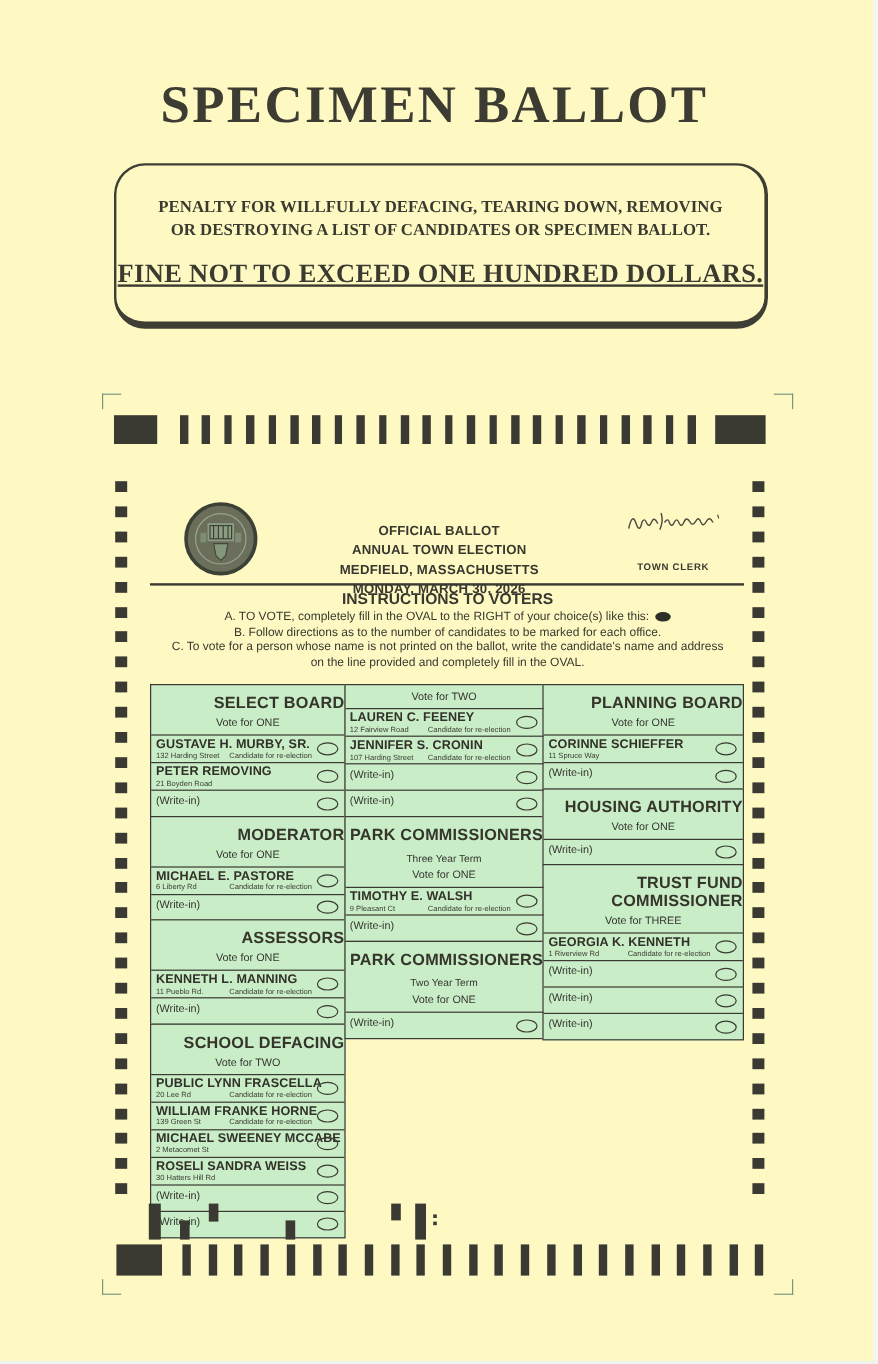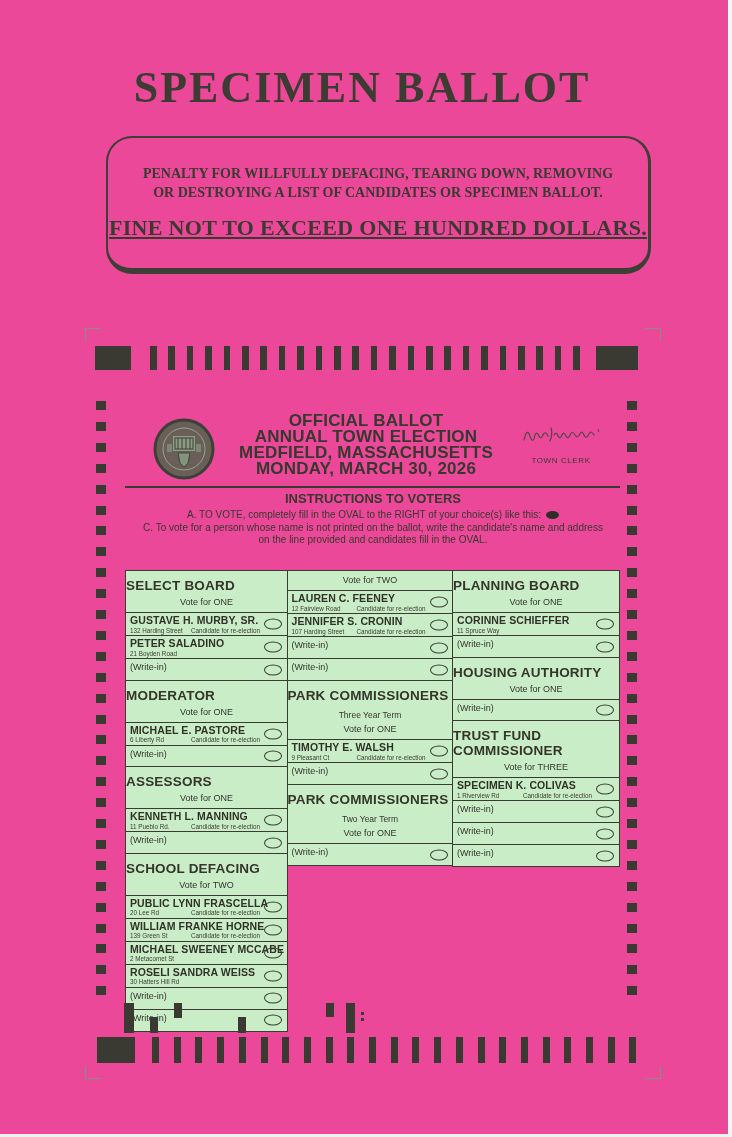--- a/index.html
+++ b/index.html
@@ -1,65 +1,65 @@
 <!DOCTYPE html>
 <html><head>
 <meta charset="utf-8">
 <style>
   html,body{margin:0;padding:0;background:#e8e8e4;}
-  .page{position:relative;width:732px;height:1137px;background:#ec4899;overflow:hidden;
+  .page{position:relative;width:732px;height:1137px;background:#fef9c3;overflow:hidden;
         font-family:"Liberation Sans",sans-serif;color:#343430;}
   .edge-r{position:absolute;right:0;top:0;width:4px;height:100%;background:#f3f6f2;}
   .edge-b{position:absolute;left:0;bottom:0;width:100%;height:3px;background:#eef3ee;}
 
   
   .specimen-title{position:absolute;left:0;right:8px;top:62px;text-align:center;
     font-family:"Liberation Serif",serif;font-weight:bold;font-size:44px;letter-spacing:2px;color:#3c3c33;}
   .penalty-box{position:absolute;left:95px;top:136px;width:545px;height:138px;box-sizing:border-box;
     border:2px solid #3e3e35;border-bottom-width:6px;border-right-width:3px;border-radius:26px;
-    display:flex;flex-direction:column;align-items:center;justify-content:center;margin-left:11px;}
+    display:flex;flex-direction:column;align-items:center;justify-content:center;}
   .penalty-text{font-family:"Liberation Serif",serif;font-weight:bold;font-size:14px;line-height:1.35;
     text-align:center;width:480px;color:#3a3a30;}
   .fine-text{font-family:"Liberation Serif",serif;font-weight:bold;font-size:22px;margin-top:12px;
     text-decoration:underline;text-align:center;color:#3a3a30;letter-spacing:.3px;}
 
   
   .crop{position:absolute;width:15px;height:12px;border:0 solid #7f947f;}
   .crop.tl{left:85px;top:328px;border-left-width:1px;border-top-width:1px;}
   .crop.tr{left:645px;top:328px;border-right-width:1px;border-top-width:1px;}
   .crop.bl{left:85px;top:1066px;border-left-width:1px;border-bottom-width:1px;}
   .crop.br{left:645px;top:1066px;border-right-width:1px;border-bottom-width:1px;}
 
   
   .tm{position:absolute;background:#3a3a32;}
 
   
   .seal{position:absolute;left:152px;top:417px;width:64px;height:64px;}
-  .header-text{position:absolute;left:216px;top:413px;width:300px;text-align:center;
-    font-weight:bold;font-size:17px;line-height:16px;color:#38382f;letter-spacing:.2px;}
+  .header-text{position:absolute;left:216px;top:435px;width:300px;text-align:center;
+    font-weight:bold;font-size:11px;line-height:16px;color:#38382f;letter-spacing:.2px;}
   .clerk-block{position:absolute;left:505px;top:424px;width:112px;text-align:center;}
-  .clerk-label{font-weight:normal;font-size:8px;letter-spacing:.6px;margin-top:6px;color:#3a3a30;}
+  .clerk-label{font-weight:bold;font-size:8px;letter-spacing:.6px;margin-top:17px;color:#3a3a30;}
   .hrule{position:absolute;left:125px;top:486px;width:495px;height:2px;background:#3a3a32;}
 
   
   .instructions{position:absolute;left:118px;top:491px;width:510px;text-align:center;color:#38382f;}
   .ins-title{font-weight:bold;font-size:13px;margin-bottom:3px;}
   .ins-line{font-size:10px;line-height:12.5px;}
   .ex-oval{display:inline-block;width:13px;height:8px;background:#2e2e28;border-radius:50%;
     vertical-align:middle;margin-left:5px;}
 
   
   .ballot-columns{position:absolute;left:125px;top:570px;display:flex;align-items:flex-start;}
   .ballot-col{display:flex;flex-direction:column;}
   .ballot-col:nth-child(1){width:163px;}
   .ballot-col:nth-child(2){width:167px;margin-left:-1.5px;}
   .ballot-col:nth-child(3){width:168px;margin-left:-1.5px;}
   .office{border:1.5px solid #3a3a32;box-sizing:border-box;width:100%;background:#c9edc6;}
   .office + .office{margin-top:-1.5px;}
-  .office-title{text-align:left;font-weight:bold;font-size:13.5px;line-height:15px;
+  .office-title{text-align:right;font-weight:bold;font-size:13.5px;line-height:15px;
     padding-top:7px;color:#35352c;letter-spacing:.2px;}
   .office-term{text-align:center;font-size:8.5px;line-height:9.5px;margin-top:8px;}
   .office-vote{text-align:center;font-size:9px;line-height:10px;margin:4px 0 5px;}
   .brow{position:relative;border-top:1.3px solid #3a3a32;padding:2px 27px 2px 4px;min-height:17px;}
   .brow.candidate{padding-bottom:1px;}
   .cand-name{font-weight:bold;font-size:10.5px;line-height:11.5px;letter-spacing:.1px;color:#31312a;white-space:nowrap;}
   .cand-sub{display:flex;justify-content:space-between;font-size:6.3px;line-height:7.5px;color:#3c3c33;}
   .wi-label{font-size:9px;line-height:13px;}
   .oval{position:absolute;right:5px;top:50%;transform:translateY(-50%);width:16px;height:9px;
     border:1.3px solid #3a3a32;border-radius:50%;background:transparent;}
@@ -114,41 +114,42 @@
       <path d="M80 5 L81 8" fill="none" stroke="#4a4a40" stroke-width="1"></path>
     </svg>
     <div class="clerk-label">TOWN CLERK</div>
   </div>
 
   <div class="hrule"></div>
 
   <div class="instructions">
     <div class="ins-title">INSTRUCTIONS TO VOTERS</div>
     <div class="ins-line"><span>A. TO VOTE, completely fill in the OVAL to the RIGHT of your choice(s) like this:</span><span class="ex-oval"></span></div>
+    <div class="ins-line">B. Follow directions as to the number of candidates to be marked for each office.</div>
     <div class="ins-line">C. To vote for a person whose name is not printed on the ballot, write the candidate's name and address</div>
-    <div class="ins-line">on the line provided and candidates fill in the OVAL.</div>
+    <div class="ins-line">on the line provided and completely fill in the OVAL.</div>
   </div>
 
   <div class="ballot-columns">
       <div class="ballot-col">
         <div class="office">
           <div class="office-title">
             <div>SELECT BOARD</div>
           </div>
           <div class="office-vote">Vote for ONE</div>
           <div class="brow candidate">
             <div class="cand-name">GUSTAVE H. MURBY, SR.</div>
             <div class="cand-sub">
               <span>132 Harding Street</span>
               <span>Candidate for re-election</span>
             </div>
             <span class="oval"></span>
           </div>
           <div class="brow candidate">
-            <div class="cand-name">PETER SALADINO</div>
+            <div class="cand-name">PETER REMOVING</div>
             <div class="cand-sub">
               <span>21 Boyden Road</span>
               <span></span>
             </div>
             <span class="oval"></span>
           </div>
           <div class="brow writein">
             <div class="wi-label">(Write-in)</div>
             <span class="oval"></span>
           </div>
@@ -324,21 +325,21 @@
             <span class="oval"></span>
           </div>
         </div>
         <div class="office">
           <div class="office-title">
             <div>TRUST FUND</div>
             <div>COMMISSIONER</div>
           </div>
           <div class="office-vote">Vote for THREE</div>
           <div class="brow candidate">
-            <div class="cand-name">SPECIMEN K. COLIVAS</div>
+            <div class="cand-name">GEORGIA K. KENNETH</div>
             <div class="cand-sub">
               <span>1 Riverview Rd</span>
               <span>Candidate for re-election</span>
             </div>
             <span class="oval"></span>
           </div>
           <div class="brow writein">
             <div class="wi-label">(Write-in)</div>
             <span class="oval"></span>
           </div>

